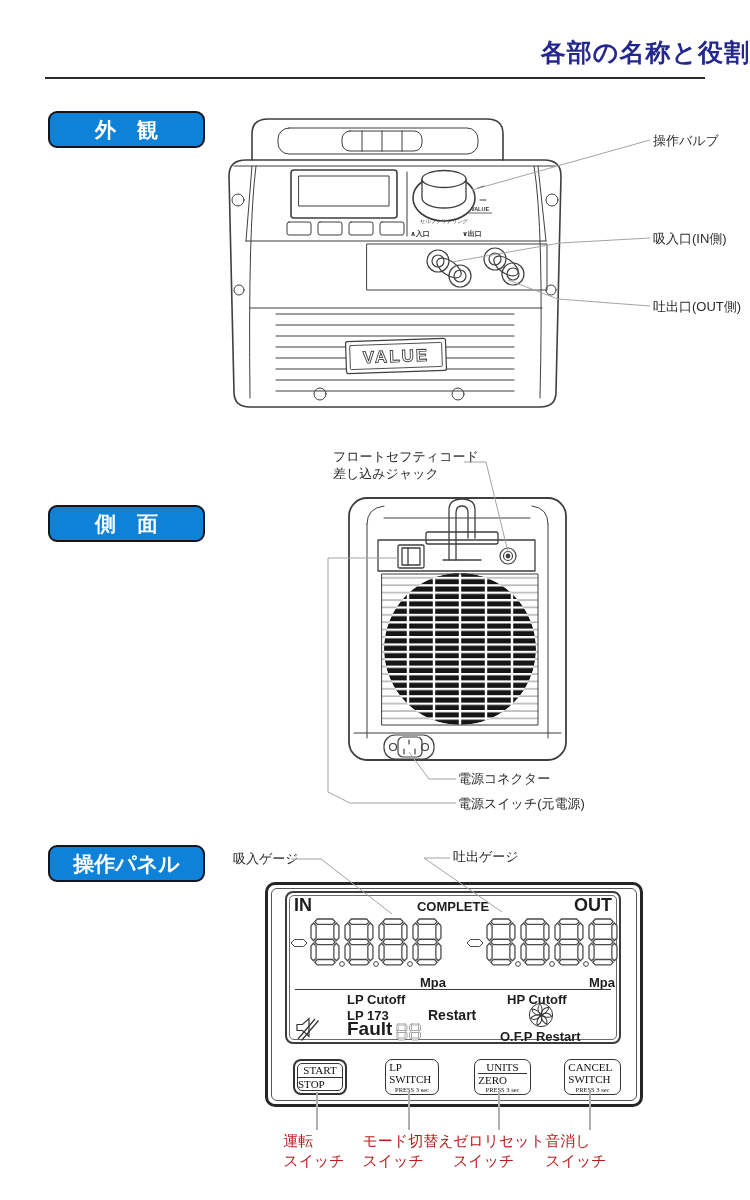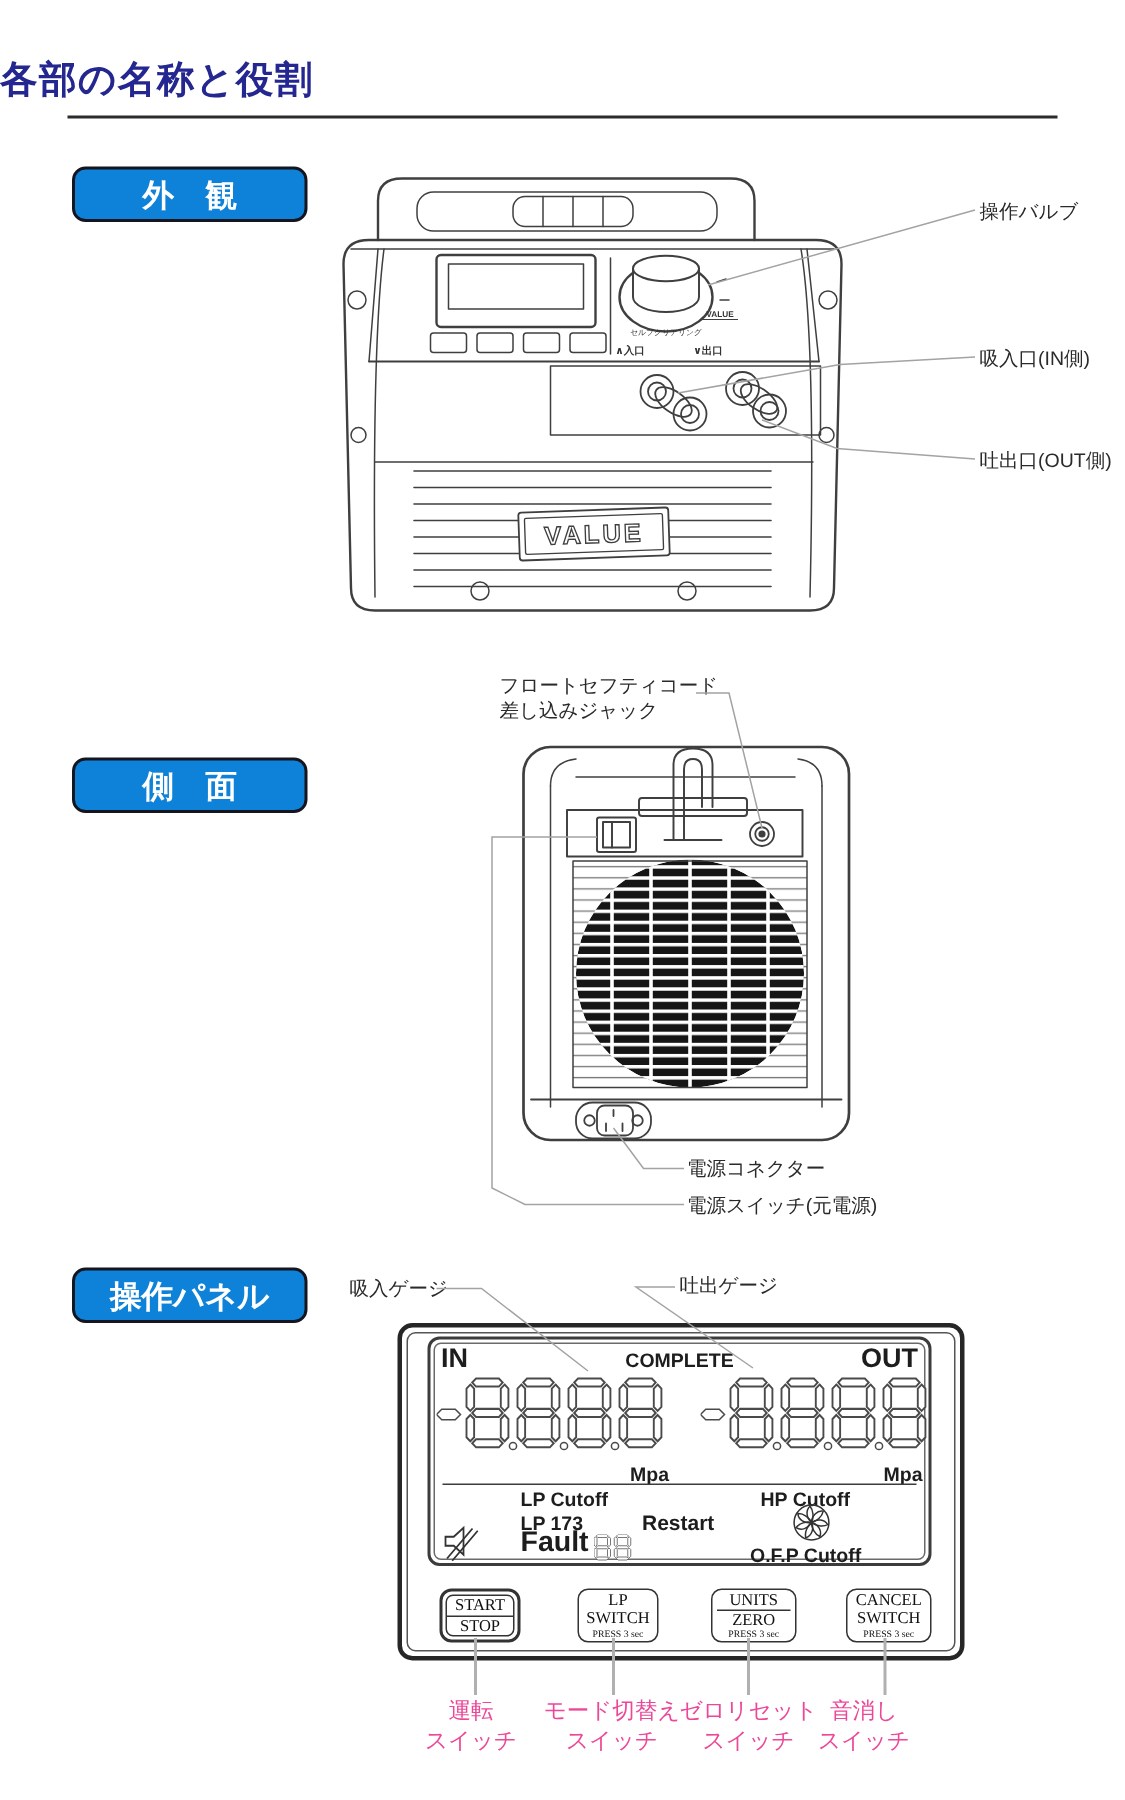--- a/index.html
+++ b/index.html
@@ -1,19 +1,19 @@
 <!DOCTYPE html>
 <html><head>
 <meta charset="utf-8">
 <style>
   html,body{margin:0;padding:0;background:#fff;}
   #page{position:relative;width:750px;height:1200px;background:#fff;overflow:hidden;
         font-family:"Liberation Sans","DejaVu Sans",sans-serif;color:#222;}
   .abs{position:absolute;}
-  #title{top:36px;left:0;width:100%;text-align:left;font-size:25px;font-weight:bold;
+  #title{top:36px;left:0;width:100%;text-align:right;font-size:25px;font-weight:bold;
          color:#23278f;letter-spacing:1px;}
   #rule{top:77px;left:45px;width:660px;border-top:2px solid #2b2b2b;}
   .badge{left:48px;width:157px;height:37px;background:#0d82d8;border:2.5px solid #15151f;
          border-radius:9px;color:#fff;font-weight:bold;font-size:21px;
          display:flex;align-items:center;justify-content:center;box-sizing:border-box;}
   .callout{font-size:13px;color:#2a2a2a;white-space:nowrap;line-height:1.3;}
   svg text{font-family:"Liberation Sans","DejaVu Sans",sans-serif;}
   
   #panel{left:265px;top:882px;width:378px;height:225px;border:3px solid #262626;
          border-radius:10px;background:#fff;box-sizing:border-box;z-index:2;}
@@ -21,25 +21,25 @@
   #lcd{position:absolute;left:17px;top:6px;width:336px;height:153px;border:2px solid #3c3c3c;
        border-radius:8px;box-sizing:border-box;background:#fff;padding-left:36px;}
   #lcd-inner{position:absolute;inset:2px;border:1px solid #6a6a6a;border-radius:5px;pointer-events:none;}
   .lcd-t{position:absolute;font-weight:bold;color:#1d1d1d;white-space:nowrap;}
   #lcd-divider{position:absolute;left:8px;right:8px;top:96px;border-top:1.5px solid #3c3c3c;}
   .pbtn{position:absolute;top:174px;height:36px;border:1.5px solid #333;border-radius:7px;
         box-sizing:border-box;display:flex;flex-direction:column;align-items:center;
         justify-content:center;font-size:11px;line-height:1.12;color:#111;background:#fff;font-family:Liberation Serif, serif;}
   .pbtn .sub{font-size:6.5px;line-height:1.1;letter-spacing:0;}
   .pbtn .ul{border-bottom:1px solid #333;width:88%;text-align:center;}
-  .pbtn .w{width:88%;text-align:center;}
+  .pbtn .w{width:88%;}
   #btn-start{border-width:2px;border-radius:8px;}
   #btn-start .inner-line{position:absolute;inset:2px;border:1px solid #333;border-radius:5px;pointer-events:none;}
-  .sw-label{position:absolute;top:1131px;transform:translateX(-50%);text-align:center;
-            font-size:15px;line-height:1.32;color:#ec4899;white-space:nowrap;}
+  .sw-label{position:absolute;top:1131px;transform:translateX(-50%);
+            font-size:15px;line-height:1.32;color:#b91c1c;white-space:nowrap;}
   #leaders{left:0;top:0;z-index:5;pointer-events:none;}
   .dev{z-index:1;}
 </style>
 </head>
 <body>
 
 <div id="page">
 
   <svg width="0" height="0" style="position:absolute">
     <defs>
@@ -278,21 +278,21 @@
           <path d="M2,9.5 L7.5,9.5 L14,3.5 L14,21.5 L7.5,15.5 L2,15.5 Z"></path>
           <path d="M3,24 L20,4 M6.5,25.5 L23.5,5.5"></path>
         </g>
       </svg>
 
       <div class="lcd-t" style="left:60px;top:125px;font-size:19px">Fault</div>
       <svg class="abs" style="left:109px;top:130px" width="26" height="18" viewBox="0 0 26 18">
         <use href="#d8" transform="scale(0.5,0.5)"></use>
         <use href="#d8" transform="translate(13.5,0) scale(0.5,0.5)"></use>
       </svg>
-      <div class="lcd-t" style="left:213px;top:136px;font-size:13px">O.F.P Cutoff</div>
+      <div class="lcd-t" style="left:213px;top:136px;font-size:13px">O.F.P Restart</div>
     </div>
 
     <div class="pbtn" id="btn-start" style="left:25px;width:54px">
       <div class="inner-line"></div>
       <span class="ul">START</span>
       <span class="w">STOP</span>
     </div>
     <div class="pbtn" style="left:117px;width:54px">
       <span class="w">LP</span>
       <span class="w">SWITCH</span>

